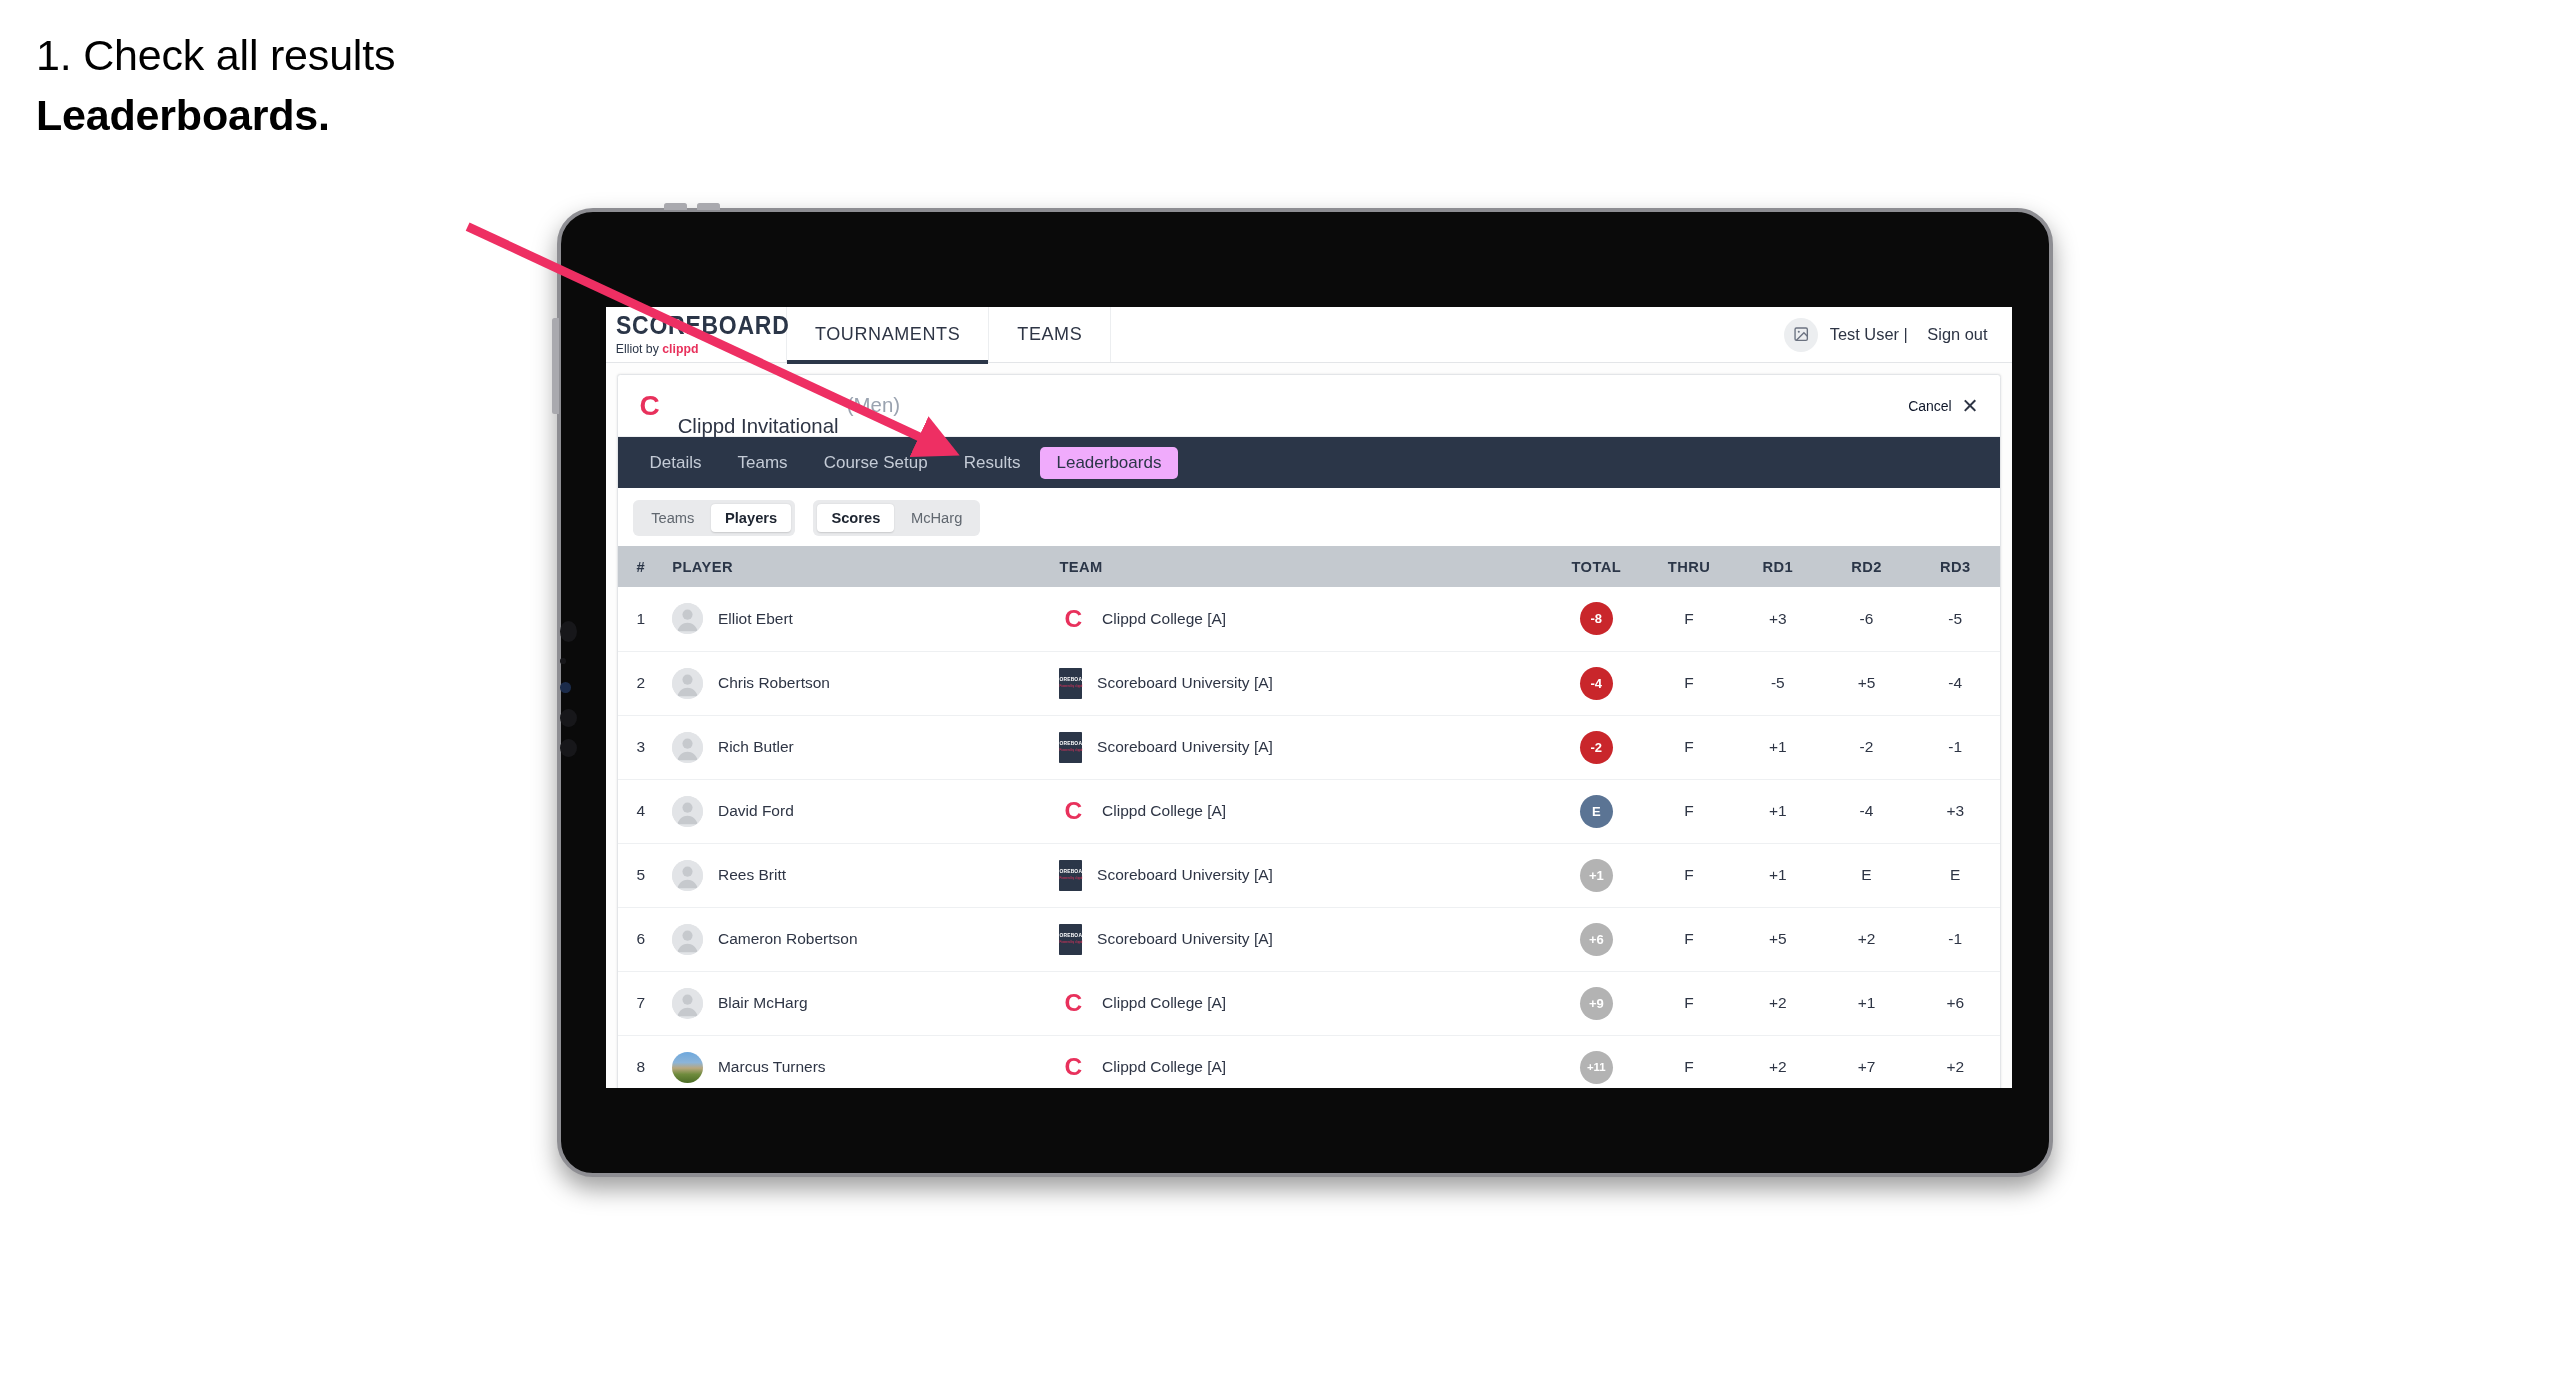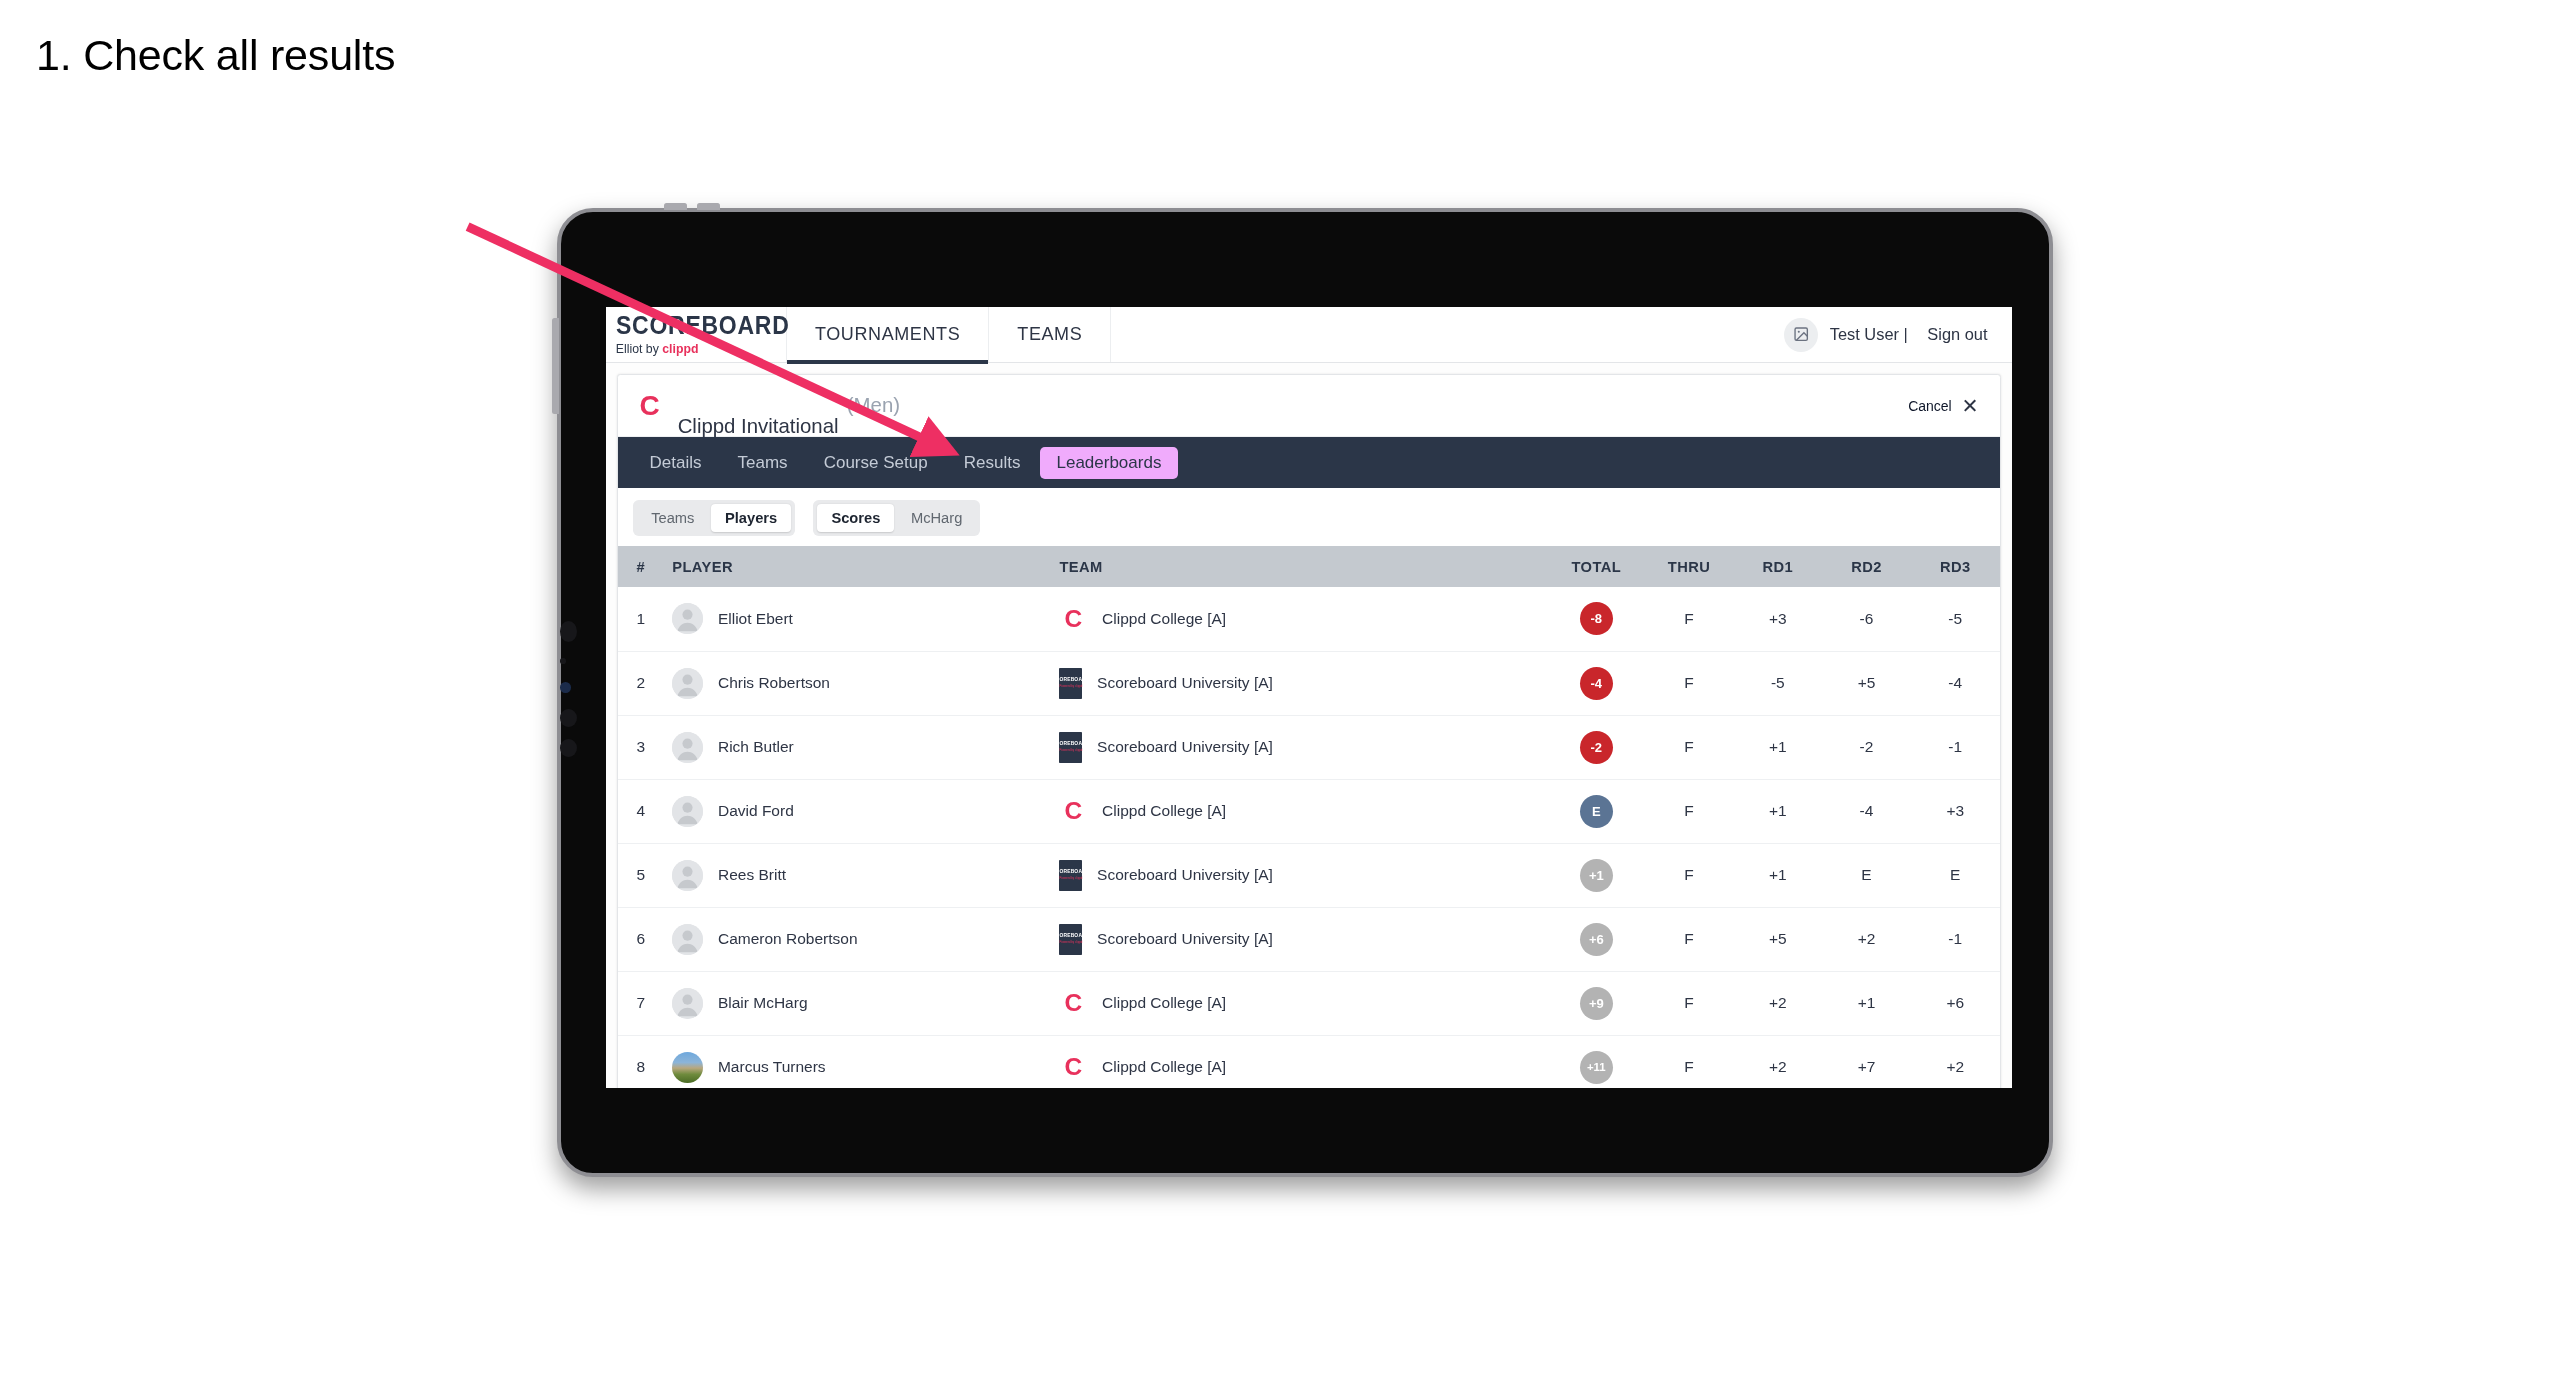--- a/index.html
+++ b/index.html
@@ -190,20 +190,21 @@
   .badge.grey { background: #b3b3b3; }
   .badge.grey.wide { font-size: 11.4px; }
 </style>
 </head>
 <body>
 
 <div id="root">
 
   <div class="caption">
     <span class="ln">1. Check all results</span>
+    <span class="ln bold">Leaderboards.</span>
   </div>
 
   <div class="tablet">
     <div class="tablet-top-btn" style="left:103px;"></div>
     <div class="tablet-top-btn" style="left:136px;"></div>
     <div class="tablet-side-btn" style="top:106px;height:96px;"></div>
     <div class="tablet-dot" style="top:409px;width:17px;height:21px;"></div>
     <div class="tablet-dot" style="top:446px;width:5.7px;height:5.7px;"></div>
     <div class="tablet-dot" style="top:470px;width:10.6px;height:10.6px;background:#1b2b4a;"></div>
     <div class="tablet-dot" style="top:497px;width:16.4px;height:18px;"></div>

